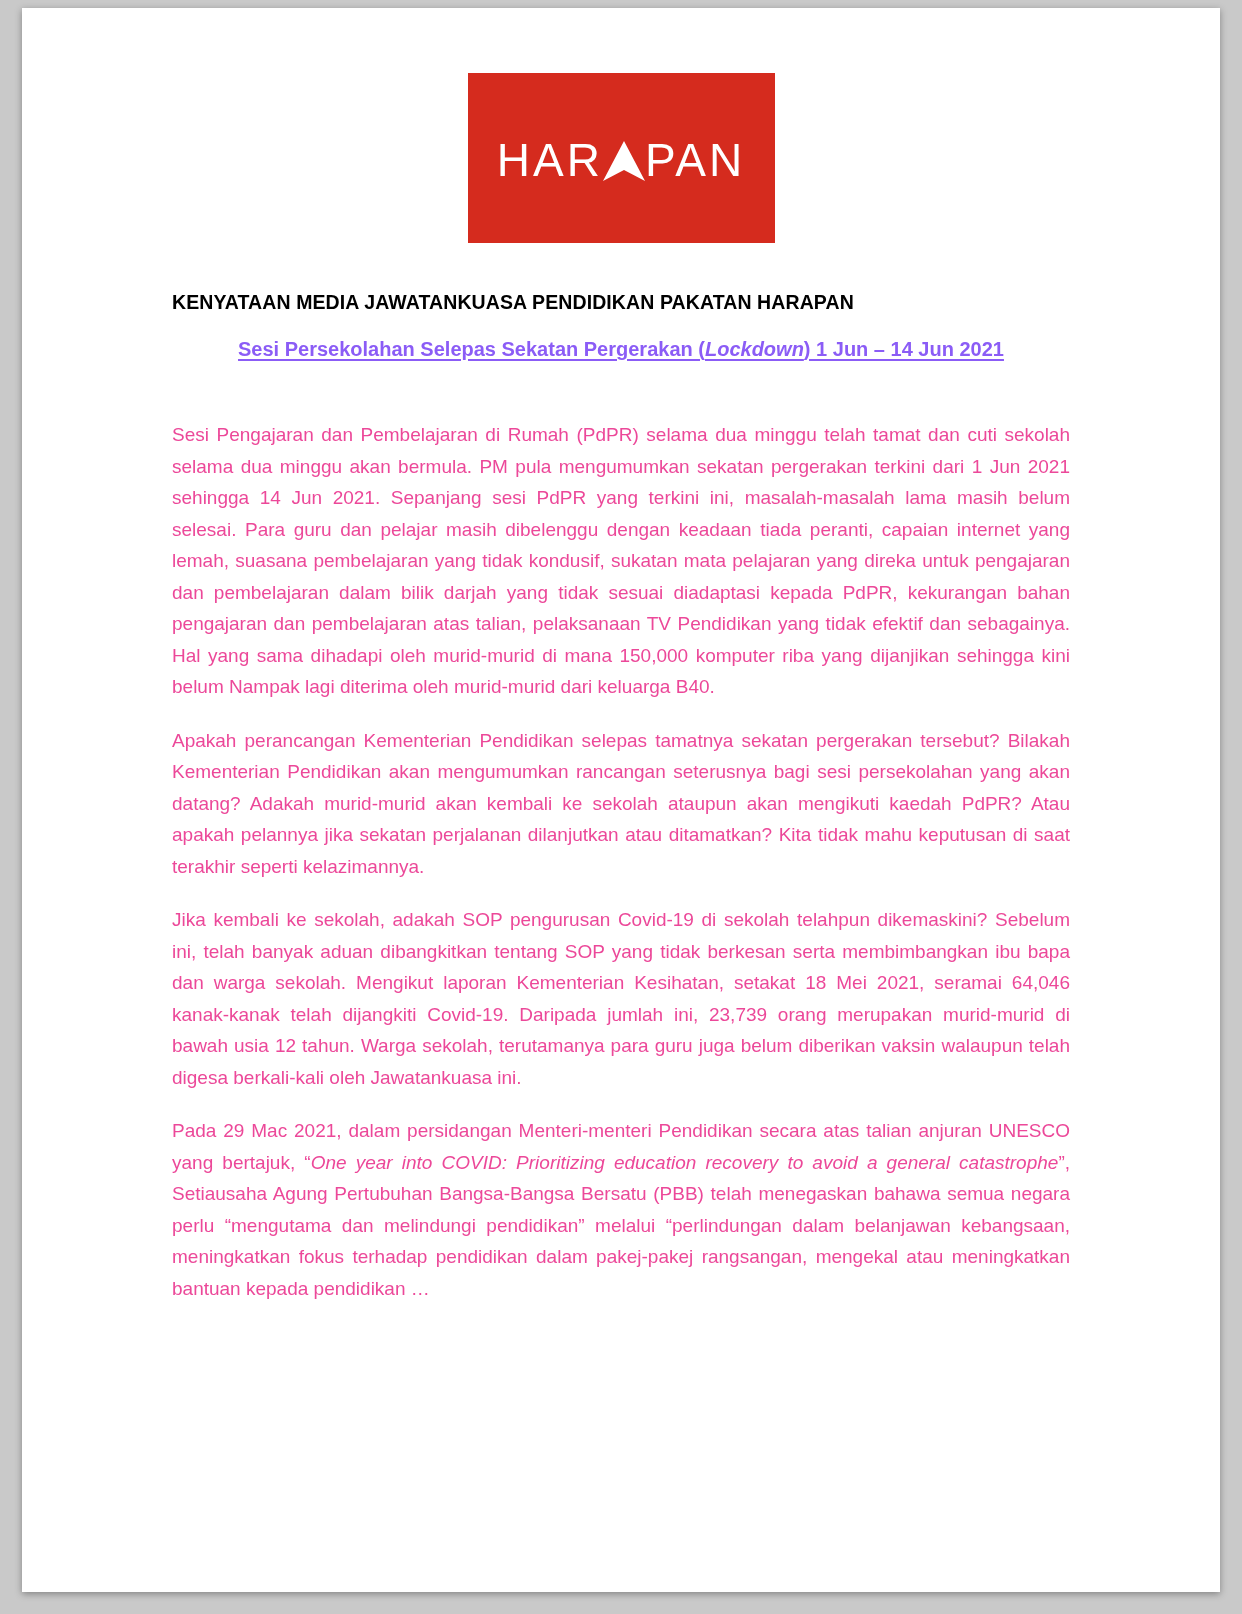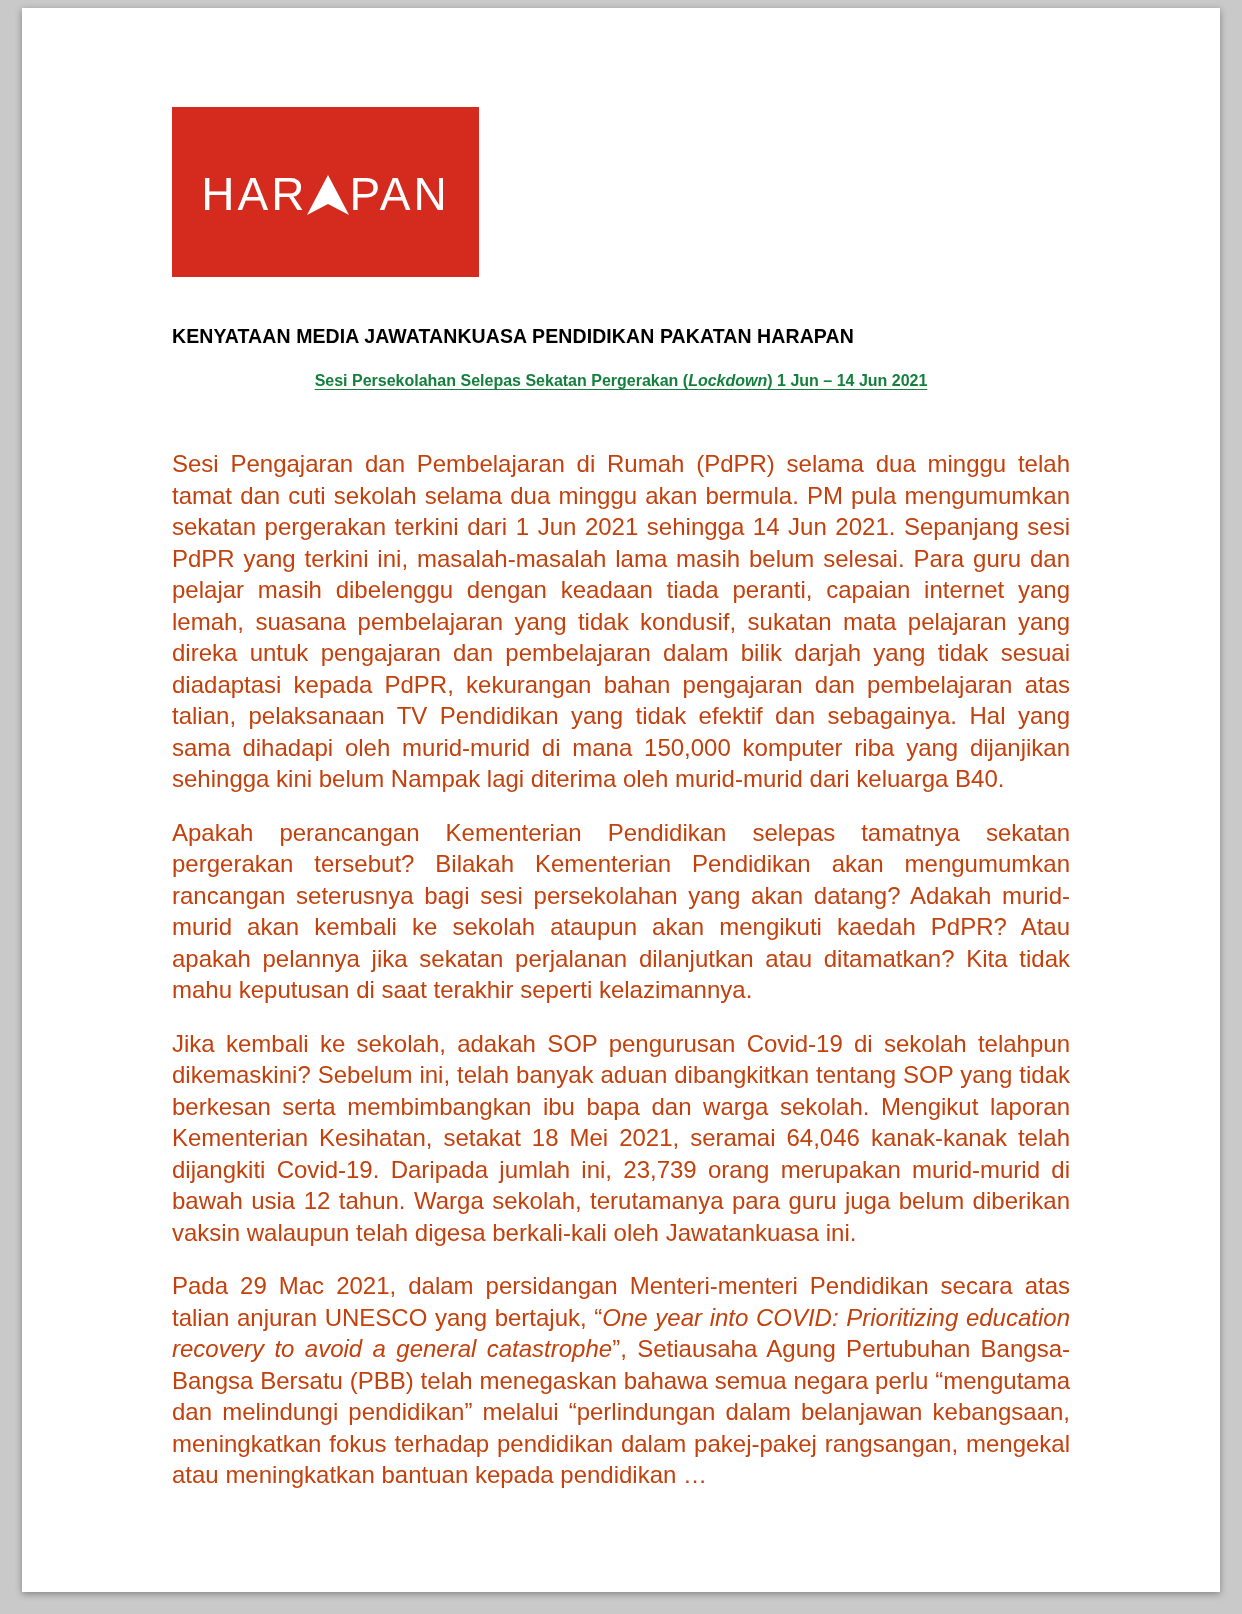--- a/index.html
+++ b/index.html
@@ -32,23 +32,23 @@
     box-shadow: 0 2px 7px rgba(0,0,0,0.35);
     overflow: hidden;
   }
 
   .page-inner {
     padding: 0 150px 0 150px;
   }
 
   
   .logo-wrap {
-    padding-top: 99px;
+    padding-top: 65px;
     display: flex;
-    justify-content: flex-start;
+    justify-content: center;
   }
   .logo-box {
     width: 307px;
     height: 170px;
     background: #d52b1e;
     display: flex;
     align-items: center;
     justify-content: center;
     position: relative;
   }
@@ -86,40 +86,40 @@
   .doc-date {
     margin: 22px 0 0 0;
     text-align: center;
     font-size: 19.5px;
     font-weight: normal;
     color: #000;
   }
   .doc-subtitle {
     margin: 24px 0 0 0;
     text-align: center;
-    font-size: 16px;
+    font-size: 20px;
     font-weight: bold;
-    color: #15803d;
+    color: #8b5cf6;
     text-decoration: underline;
     text-underline-offset: 3px;
   }
   .doc-subtitle em {
     font-style: italic;
     font-weight: bold;
   }
 
   
   .body-copy {
     margin-top: 58px;
   }
   .body-copy p {
     margin: 0 0 22px 0;
-    font-size: 24px;
+    font-size: 19px;
     line-height: 31.5px;
-    color: #c2410c;
+    color: #ec4899;
     text-align: justify;
     text-justify: inter-word;
     hyphens: none;
   }
   .body-copy p:last-child {
     margin-bottom: 8px;
   }
   .body-copy em {
     font-style: italic;
   }

